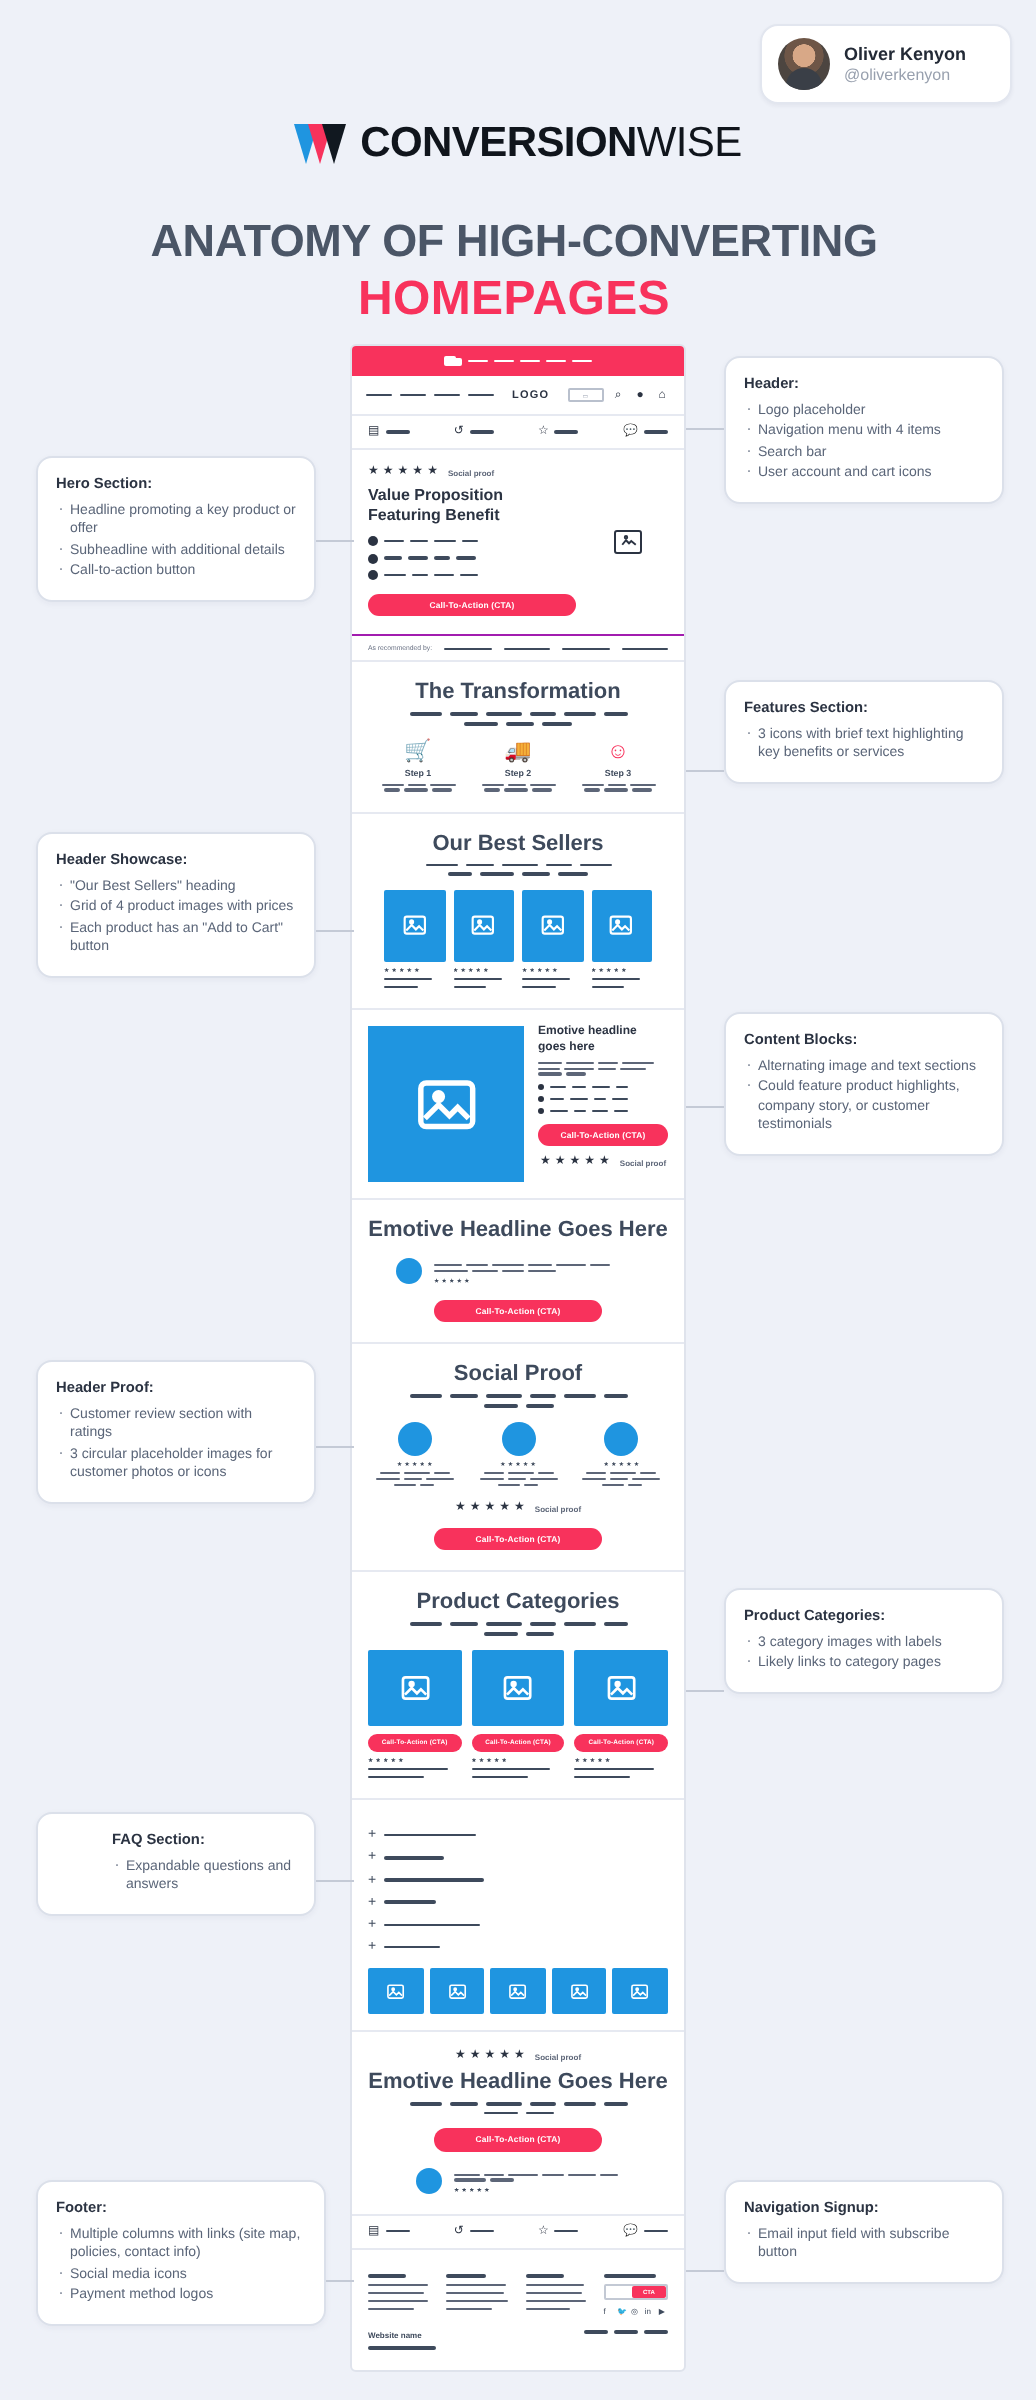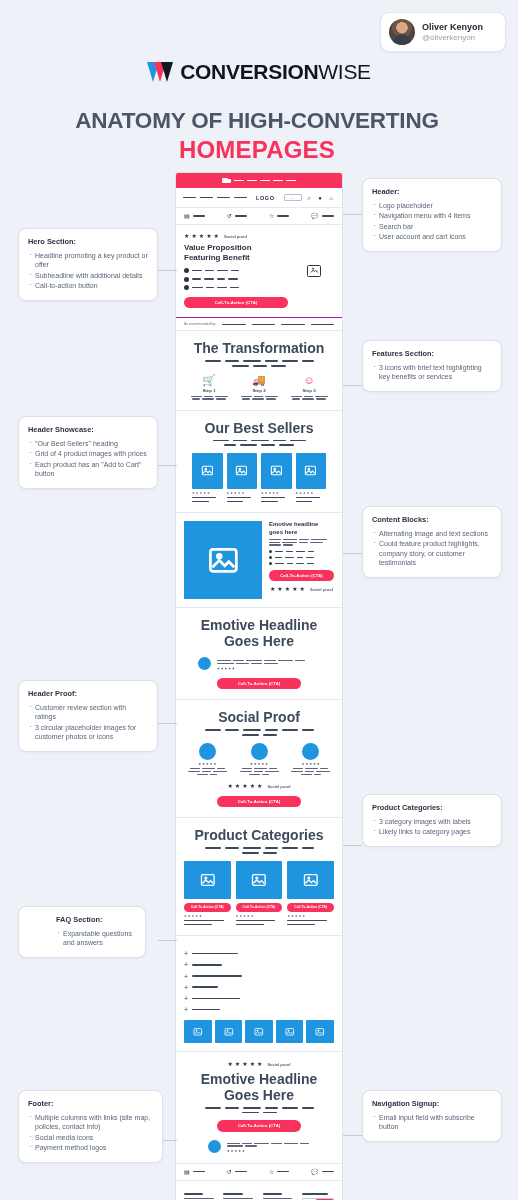--- a/index.html
+++ b/index.html
@@ -92,21 +92,21 @@
   .imgbox { background:#1f95e0; display:flex; align-items:center; justify-content:center; }
   .imgbox svg { width:42%; height:42%; }
   .ph-out { border:1.1px solid #2b3342; border-radius:1.5px; display:flex; align-items:center; justify-content:center; }
 
   
   .recrow { display:flex; align-items:center; gap:6px; padding:4px 8px; border-bottom:1px solid #e6e9f1; }
   .recrow .t { font-size:3.4px; color:#6b7policy; color:#6b7385; white-space:nowrap; }
   .recrow .d { height:1.5px; flex:1; background:#3e4a5c; border-radius:1px; }
 
   
-  .h2 { font-size:14px; font-weight:bold; color:#3e4a5c; text-align:center; }
+  .h2 { font-size:11px; font-weight:bold; color:#3e4a5c; text-align:center; }
   .sub-dashes { display:flex; flex-wrap:wrap; gap:3px 4px; justify-content:center; margin:4px auto 0; width:74%; }
   .sub-dashes i { height:1.6px; background:#3e4a5c; border-radius:1px; display:block; }
 
   .steps { display:flex; margin-top:7px; }
   .step { flex:1; text-align:center; }
   .step .si { font-size:11px; color:#f8325c; line-height:13px; }
   .step .sl { font-size:4.4px; font-weight:bold; color:#3e4a5c; margin-top:1px; }
   .step .lines { margin:3px auto 0; width:80%; display:flex; flex-wrap:wrap; gap:1.6px 2px; justify-content:center; }
   .step .lines i { height:1.2px; background:#5d6678; border-radius:1px; display:block; }
 
@@ -927,21 +927,21 @@
 
 <div class="note" style="left:362px; top:794px; width:140px;">
   <h4>Product Categories:</h4>
   <ul>
     <li>3 category images with labels</li>
     <li>Likely links to category pages</li>
   </ul>
 </div>
 <div class="lead" style="left:343px; top:845px; width:19px;"></div>
 
-<div class="note" style="left:18px; top:906px; width:128px;padding-left:37px;">
+<div class="note" style="left:18px; top:906px; width:140px;padding-left:37px;">
   <h4>FAQ Section:</h4>
   <ul>
       <li>Expandable questions and answers</li>
     </ul>
 </div>
 <div class="lead" style="left:158px; top:940px; width:19px;"></div>
 
 <div class="note" style="left:18px; top:1090px; width:145px;">
   <h4>Footer:</h4>
   <ul>

